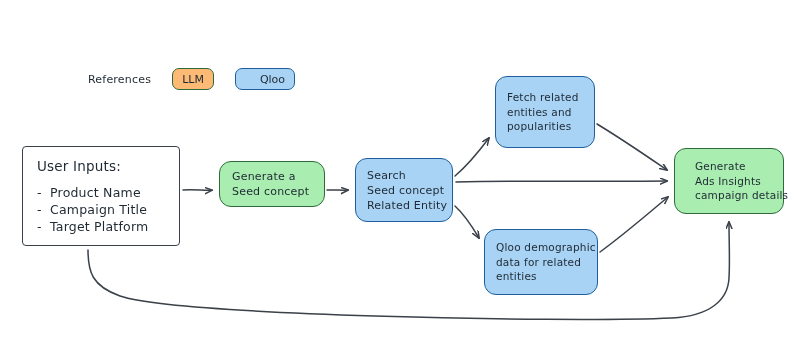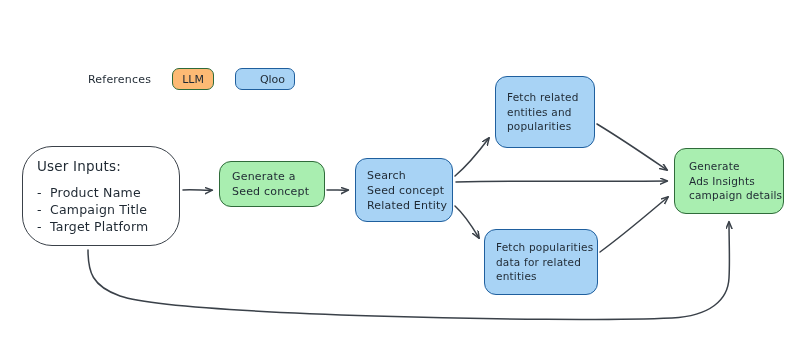--- a/index.html
+++ b/index.html
@@ -42,21 +42,21 @@
     background: #a9eeb0;
     border-color: #2f6b3a;
   }
   .node-blue {
     background: #a8d3f5;
     border-color: #1f5f9e;
   }
   .node-plain {
     background: #ffffff;
     border-color: #3a4149;
-    border-radius: 30px;
+    border-radius: 4px;
   }
 
   
   #node-user-inputs {
     left: 22px;  top: 146px;  width: 158px; height: 100px;
     padding: 11px 14px;
     justify-content: flex-start;
     font-size: 12.5px;
     line-height: 17px;
   }
@@ -84,21 +84,21 @@
     line-height: 14.5px;
   }
   #node-fetch-demographic {
     left: 484px; top: 229px; width: 114px; height: 66px;
     padding: 0 11px;
     font-size: 10.5px;
     line-height: 14.5px;
   }
   #node-generate-ads {
     left: 674px; top: 148px; width: 110px; height: 66px;
-    padding: 0 14px;
+    padding: 0 20px;
     font-size: 10.5px;
     line-height: 14.5px;
   }
 
   
   #legend {
     position: absolute;
     left: 88px;
     top: 68px;
     display: flex;
@@ -182,21 +182,21 @@
     <span class="line">Related Entity</span>
   </div>
 
   <div class="node node-blue" id="node-fetch-related">
     <span class="line">Fetch related</span>
     <span class="line">entities and</span>
     <span class="line">popularities</span>
   </div>
 
   <div class="node node-blue" id="node-fetch-demographic">
-    <span class="line">Fetch popularities</span>
+    <span class="line">Qloo demographic</span>
     <span class="line">data for related</span>
     <span class="line">entities</span>
   </div>
 
   <div class="node node-green" id="node-generate-ads">
     <span class="line">Generate</span>
     <span class="line">Ads Insights</span>
     <span class="line">campaign details</span>
   </div>
 

